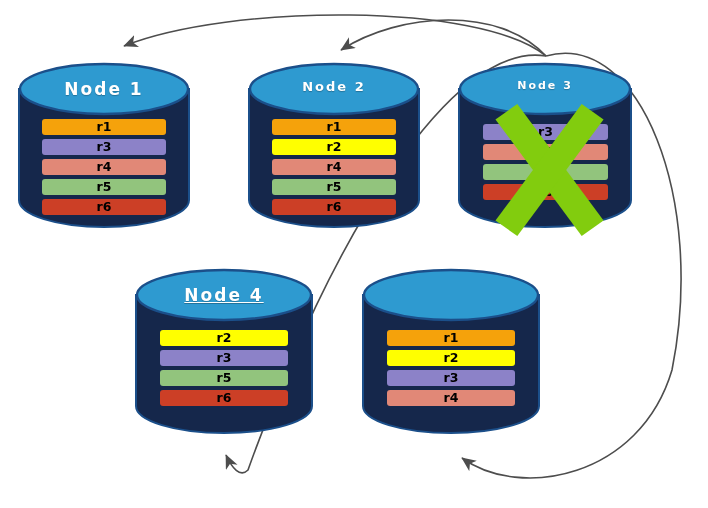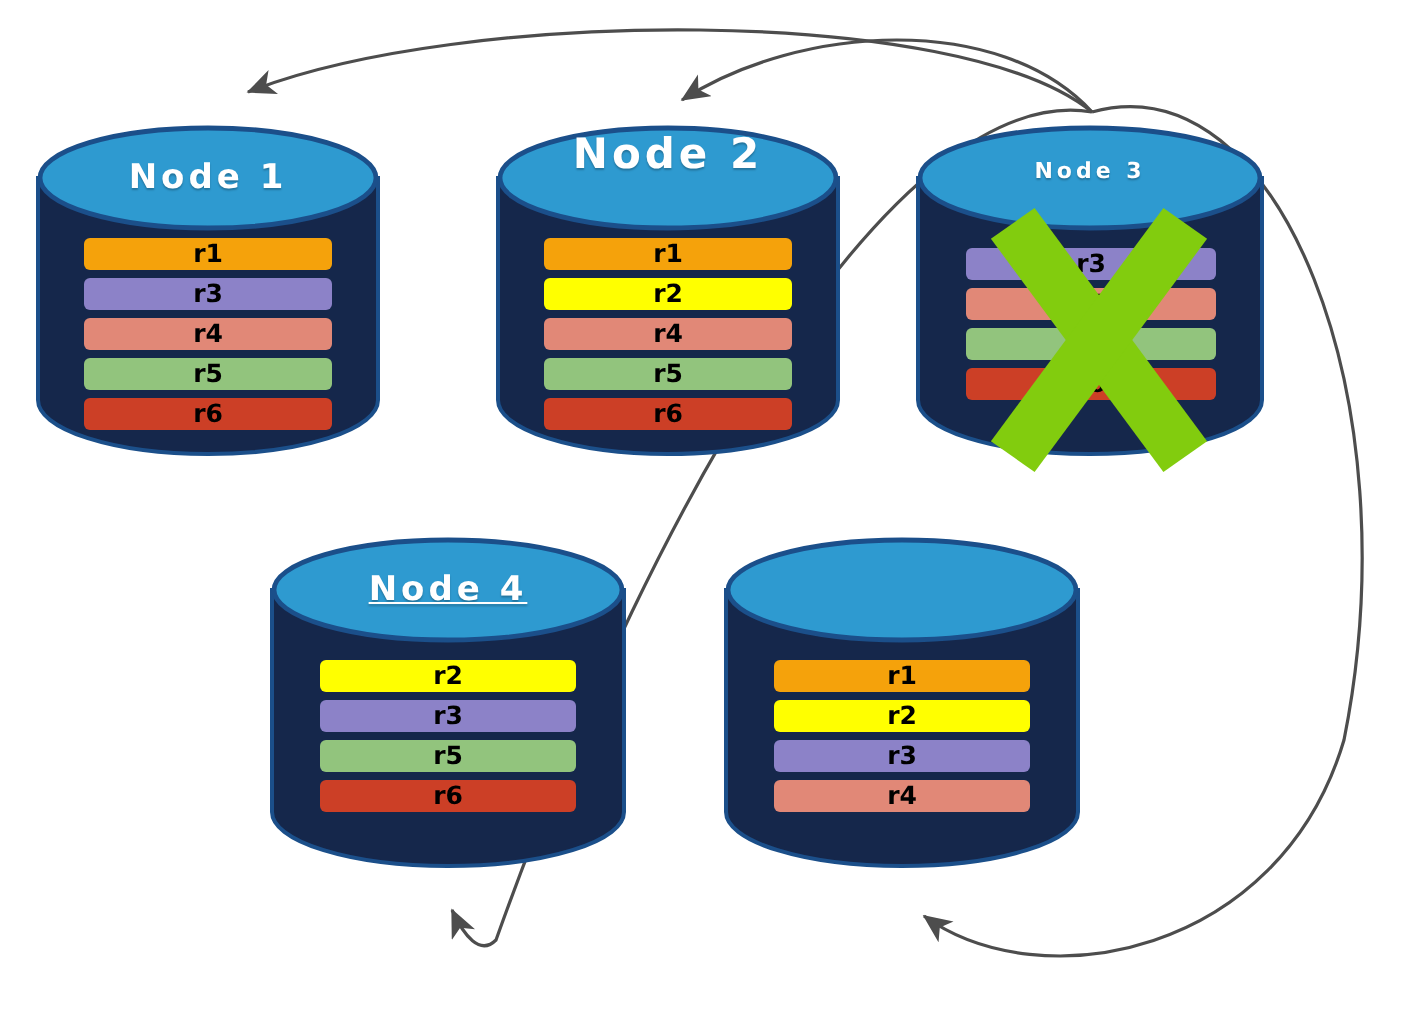--- a/index.html
+++ b/index.html
@@ -99,21 +99,21 @@
         <div class="rec-bar" style="left: 24px; top: 77px; width: 124px; height: 16px; background: rgb(140, 130, 200); font-size: 12.5px;">r3</div>
         <div class="rec-bar" style="left: 24px; top: 97px; width: 124px; height: 16px; background: rgb(225, 136, 119); font-size: 12.5px;">r4</div>
         <div class="rec-bar" style="left: 24px; top: 117px; width: 124px; height: 16px; background: rgb(146, 196, 125); font-size: 12.5px;">r5</div>
         <div class="rec-bar" style="left: 24px; top: 137px; width: 124px; height: 16px; background: rgb(204, 63, 38); font-size: 12.5px;">r6</div>
       </div>
       <div class="node" style="left: 248px; top: 62px; width: 172px; height: 165px;">
         <svg class="node-svg" width="172" height="165" viewBox="0 0 172 165">
           <path d="M 1 27 L 1 138 A 85 27 0 0 0 171 138 L 171 27 Z" fill="#15274B" stroke="#1B4F8A" stroke-width="2"></path>
           <ellipse cx="86" cy="27" rx="84" ry="25" fill="#2E9AD0" stroke="#1B4F8A" stroke-width="2.4"></ellipse>
         </svg>
-        <div class="node-title" style="top: 3px; font-size: 21px;">Node  2</div>
+        <div class="node-title" style="top: 17px; font-size: 13px;">Node  2</div>
         <div class="rec-bar" style="left: 24px; top: 57px; width: 124px; height: 16px; background: rgb(245, 162, 11); font-size: 12.5px;">r1</div>
         <div class="rec-bar" style="left: 24px; top: 77px; width: 124px; height: 16px; background: rgb(255, 255, 0); font-size: 12.5px;">r2</div>
         <div class="rec-bar" style="left: 24px; top: 97px; width: 124px; height: 16px; background: rgb(225, 136, 119); font-size: 12.5px;">r4</div>
         <div class="rec-bar" style="left: 24px; top: 117px; width: 124px; height: 16px; background: rgb(146, 196, 125); font-size: 12.5px;">r5</div>
         <div class="rec-bar" style="left: 24px; top: 137px; width: 124px; height: 16px; background: rgb(204, 63, 38); font-size: 12.5px;">r6</div>
       </div>
       <div class="node" style="left: 458px; top: 62px; width: 174px; height: 165px;">
         <svg class="node-svg" width="174" height="165" viewBox="0 0 174 165">
           <path d="M 1 27 L 1 138 A 86 27 0 0 0 173 138 L 173 27 Z" fill="#15274B" stroke="#1B4F8A" stroke-width="2"></path>
           <ellipse cx="87" cy="27" rx="85" ry="25" fill="#2E9AD0" stroke="#1B4F8A" stroke-width="2.4"></ellipse>

